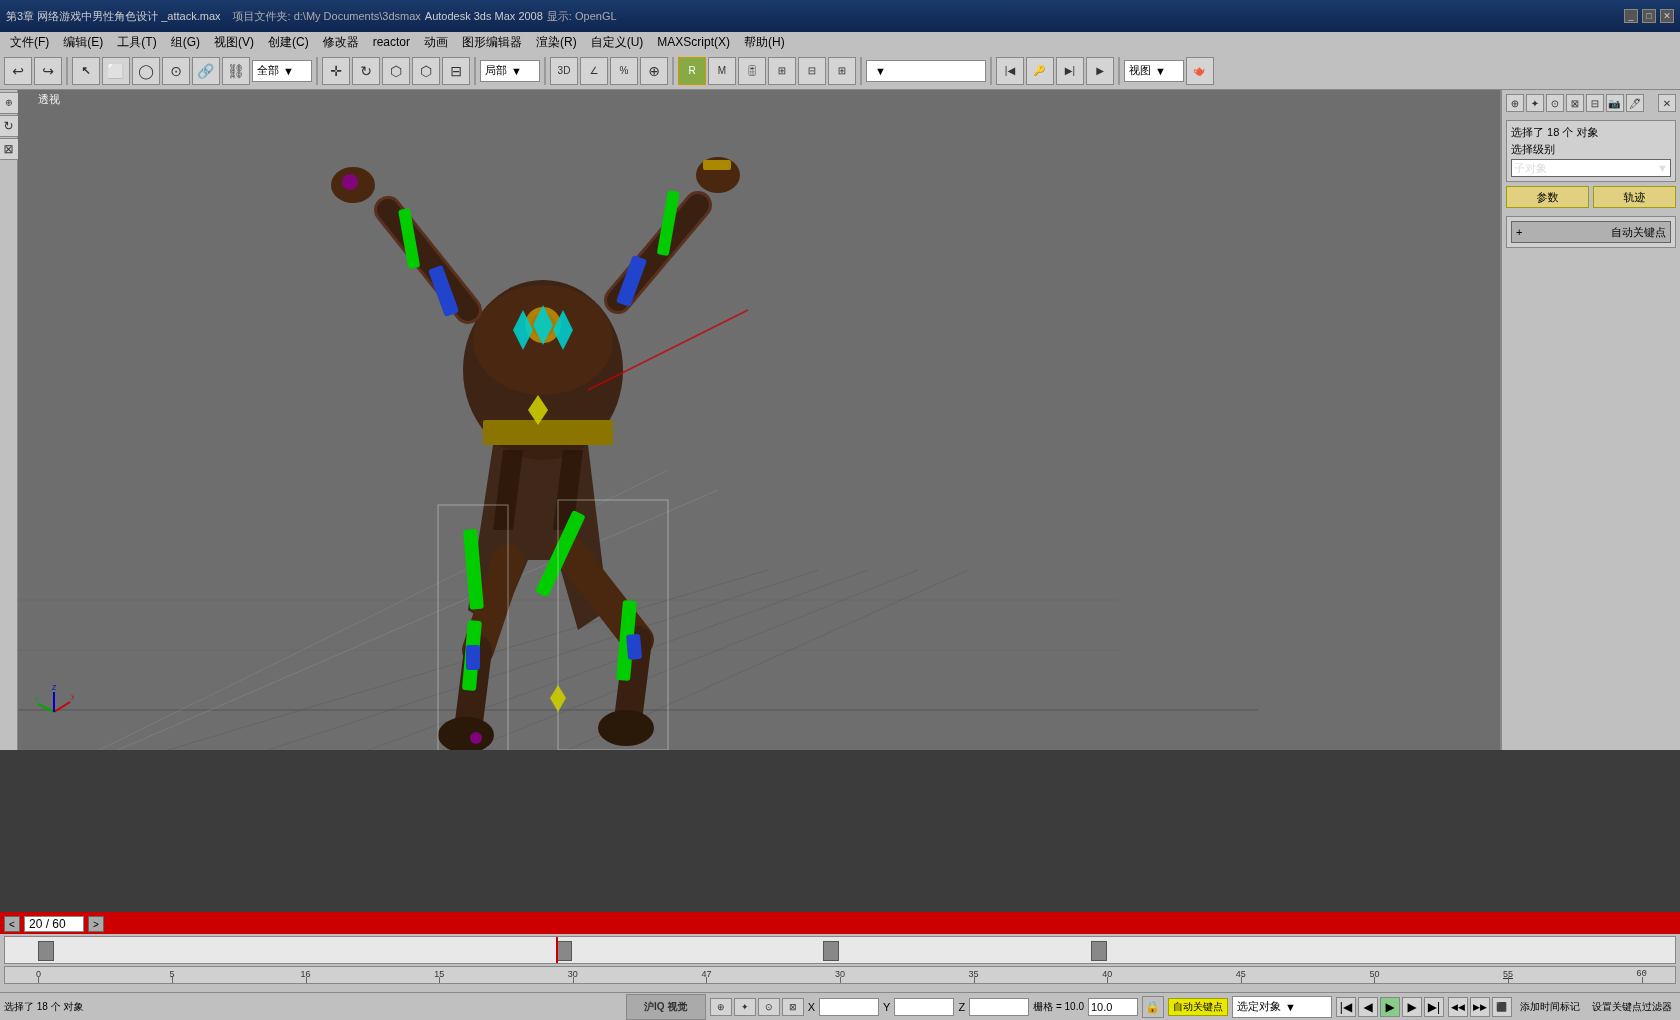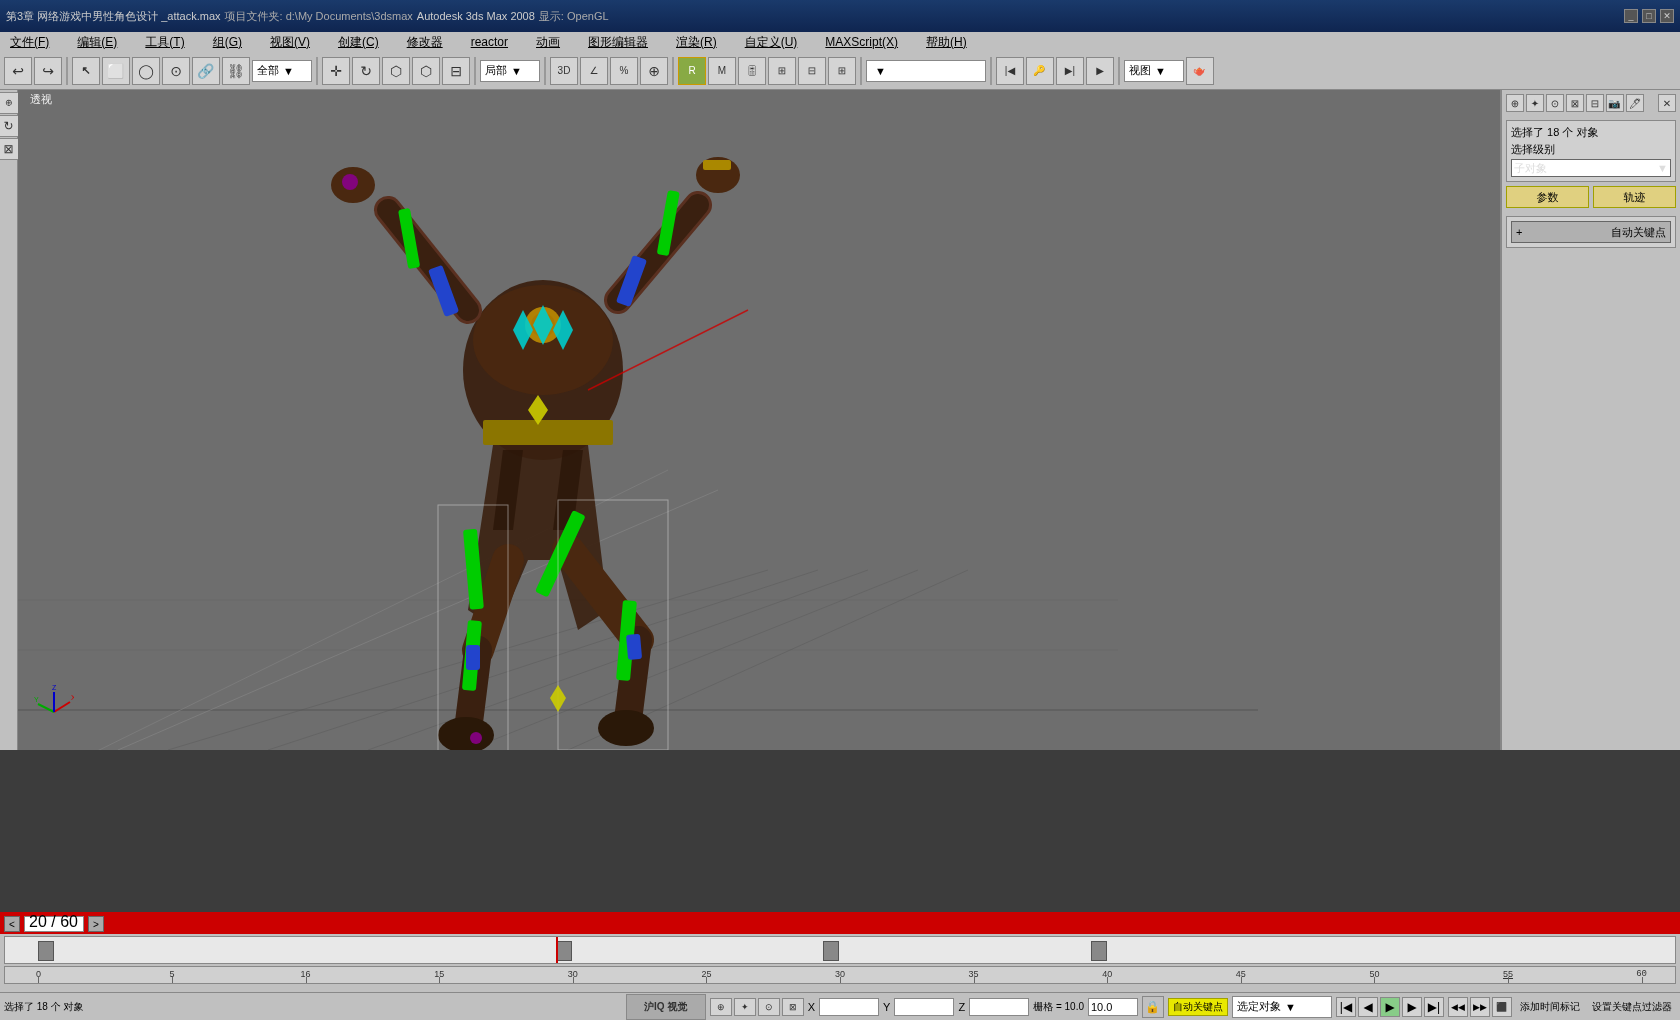--- a/index.html
+++ b/index.html
@@ -37,24 +37,23 @@
     }
 
     
     #menu-bar {
       width: 100%;
       height: 20px;
       background: #c0c0c0;
       display: flex;
       align-items: center;
       padding: 0 4px;
-      gap: 16px;
+      gap: 2px;
       color: #000;
       font-size: 12px;
-      text-decoration: underline;
     }
     .menu-item {
       padding: 0 6px;
       height: 18px;
       display: flex;
       align-items: center;
       cursor: pointer;
       white-space: nowrap;
     }
 
@@ -191,24 +190,24 @@
       display: flex; align-items: center; justify-content: center;
       font-size: 10px;
       cursor: pointer;
       color: #000;
     }
     #frame-counter {
       background: #fff;
       border: 1px solid #888;
       height: 16px;
       padding: 0 4px;
-      font-size: 16px;
-      color: #000;
-      display: flex;
-      align-items: flex-end;
+      font-size: 12px;
+      color: #000;
+      display: flex;
+      align-items: flex-start;
       min-width: 60px;
     }
     #timeline-track {
       height: 28px;
       background: #e8e8e8;
       border: 1px solid #888;
       margin: 2px 4px;
       position: relative;
       overflow: hidden;
     }
@@ -342,31 +341,31 @@
       border: 1px solid #888;
       display: flex; align-items: center; justify-content: center;
       cursor: pointer;
       font-size: 12px;
       color: #333;
     }
 
     
     #vp-label-top {
       position: absolute;
-      top: 2px; left: 12px;
+      top: 2px; left: 20px;
       font-size: 11px; color: #eee; font-family: Liberation Mono, monospace;
     }
   </style>
 </head>
 <body>
 
 <div id="title-bar">
   <div class="title-left">
     <span>第3章 网络游戏中男性角色设计 _attack.max</span>
-    <span style="color:#aaa;">项目文件夹: d:\My Documents\3dsmax</span>
+    <span style="color:#aaa;margin-left:8px;">项目文件夹: d:\My Documents\3dsmax</span>
     <span>Autodesk 3ds Max 2008</span>
     <span style="color:#aaa;">显示: OpenGL</span>
   </div>
   <div class="title-right">
     <div class="win-btn">_</div>
     <div class="win-btn">□</div>
     <div class="win-btn">✕</div>
   </div>
 </div>
 
@@ -630,21 +629,21 @@
 
     <div id="playhead" style="left:33%;"></div>
   </div>
 
   <div id="timeline-ruler">
     <div class="ruler-label" style="left:2%;">0</div>
     <div class="ruler-label" style="left:10%;">5</div>
     <div class="ruler-label" style="left:18%;">16</div>
     <div class="ruler-label" style="left:26%;">15</div>
     <div class="ruler-label" style="left:34%;">30</div>
-    <div class="ruler-label" style="left:42%;">25</div>
+    <div class="ruler-label" style="left:42%;">47</div>
     <div class="ruler-label" style="left:50%;">30</div>
     <div class="ruler-label" style="left:58%;">35</div>
     <div class="ruler-label" style="left:66%;">40</div>
     <div class="ruler-label" style="left:74%;">45</div>
     <div class="ruler-label" style="left:82%;">50</div>
     <div class="ruler-label" style="left:90%;text-decoration:underline;">55</div>
     <div class="ruler-label" style="left:98%;font-family:Liberation Mono, monospace;">60</div>
 
     <div class="ruler-tick" style="left:2%; height:6px;"></div>
     <div class="ruler-tick" style="left:10%; height:6px;"></div>

